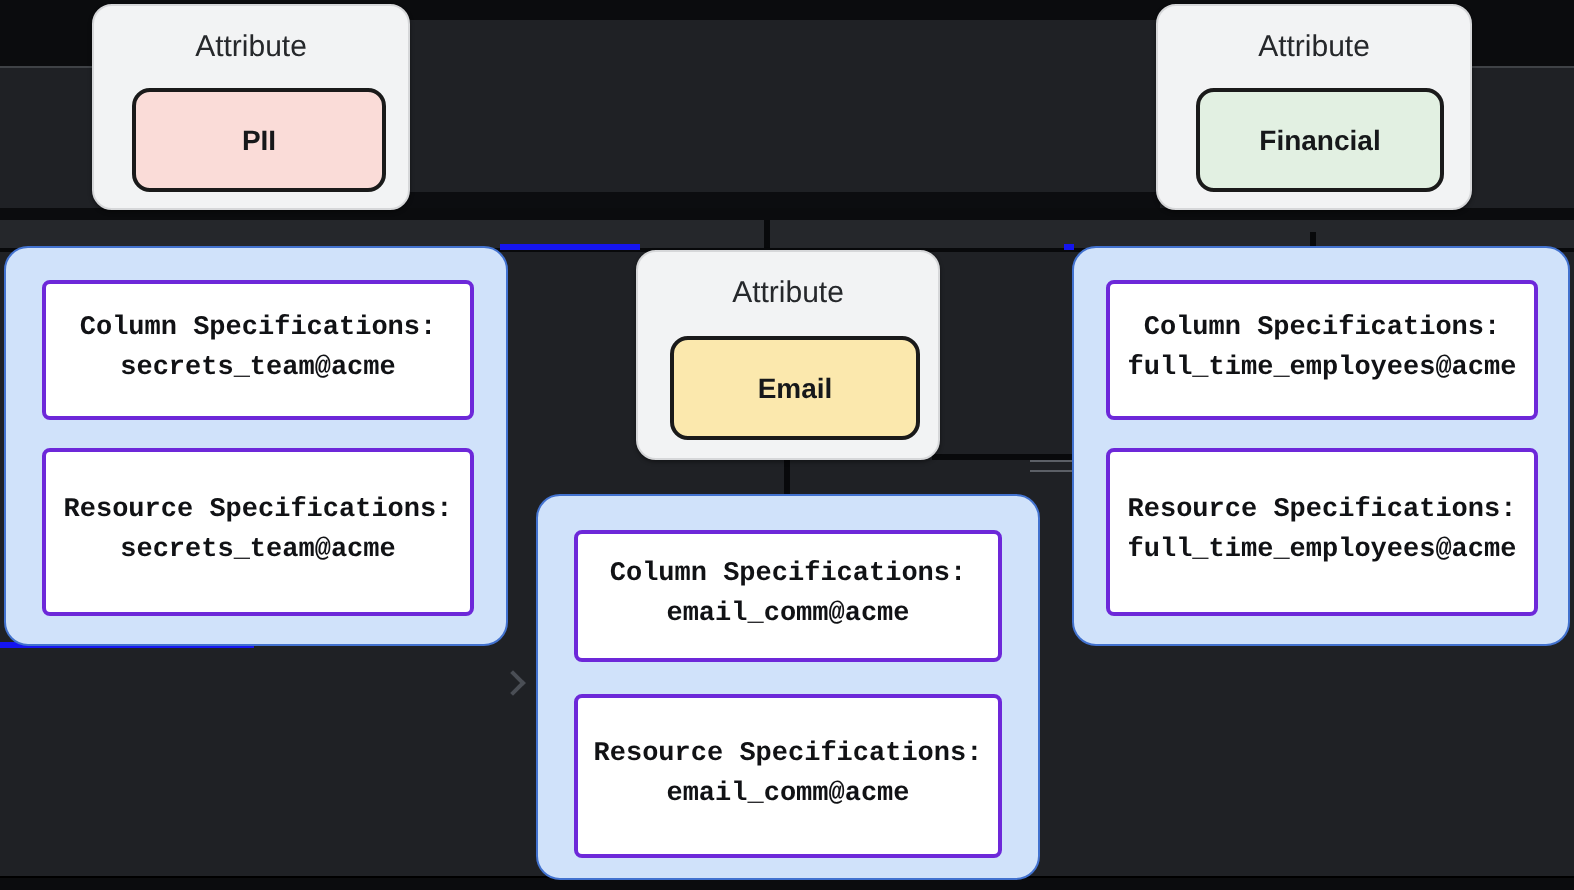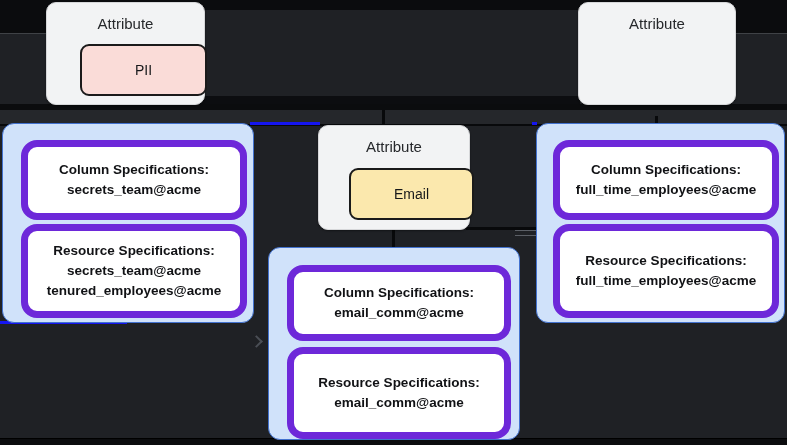--- a/index.html
+++ b/index.html
@@ -27,30 +27,30 @@
   .chev{width:7px;height:7px;border-top:2px solid #4a4e55;border-right:2px solid #4a4e55;
         transform:rotate(45deg);background:transparent;}
 
   
   .attr-node{background:#f2f3f4;border:1px solid #d6d7d9;border-radius:10px;
              box-shadow:0 1px 2px rgba(0,0,0,.4);}
   .attr-label{position:absolute;left:0;top:12px;width:100%;text-align:center;
               font-size:15px;color:#26282b;}
   .chip{position:absolute;border:2px solid #1a1a1a;border-radius:9px;
         display:flex;align-items:center;justify-content:center;
-        font-size:14px;font-weight:normal;color:#16181a;margin-left:14px;}
+        font-size:14px;font-weight:bold;color:#16181a;}
   .chip-pii{background:#fadcd8;}
   .chip-financial{background:#e2f0e2;}
   .chip-email{background:#fbe8ad;text-align:right;}
 
   
   .cluster{background:#d0e2fa;border:1px solid #4272cf;border-radius:12px;}
-  .spec{position:absolute;background:#ffffff;border:7px solid #6d28d9;border-radius:16px;
+  .spec{position:absolute;background:#ffffff;border:2px solid #6d28d9;border-radius:4px;
         display:flex;flex-direction:column;align-items:center;justify-content:center;
-        text-align:center;font-size:13.5px;font-weight:bold;color:#111215;line-height:20px;}
+        text-align:center;font-size:13.5px;font-weight:bold;color:#111215;line-height:20px;font-family:Liberation Mono, monospace;}
 </style>
 </head>
 <body>
 
 <div class="stage">
 
   <div class="abs band-topstrip"></div>
   <div class="abs band-corner-l"></div>
   <div class="abs band-corner-r"></div>
   <div class="abs hair-l"></div>
@@ -72,36 +72,36 @@
   <div class="abs edge-black" style="left:655px;top:116px;width:3px;height:9px;"></div>
   <div class="abs chev" style="left:252px;top:337px;"></div>
 
   <div class="abs attr-node" style="left:46px;top:2px;width:157px;height:101px;">
     <div class="attr-label">Attribute</div>
     <div class="chip chip-pii" style="left:19px;top:41px;width:123px;height:48px;">PII</div>
   </div>
 
   <div class="abs attr-node" style="left:578px;top:2px;width:156px;height:101px;">
     <div class="attr-label">Attribute</div>
+    <div class="chip chip-financial" style="left:19px;top:41px;width:120px;height:48px;">Financial</div>
   </div>
 
   <div class="abs attr-node" style="left:318px;top:125px;width:150px;height:103px;">
     <div class="attr-label">Attribute</div>
     <div class="chip chip-email" style="left:16px;top:42px;width:121px;height:48px;">Email</div>
   </div>
 
   <div class="abs cluster" style="left:2px;top:123px;width:250px;height:198px;">
     <div class="spec" style="left:18px;top:16px;width:212px;height:66px;">
       <div>Column Specifications:</div>
       <div>secrets_team@acme</div>
     </div>
     <div class="spec" style="left:18px;top:100px;width:212px;height:80px;">
       <div>Resource Specifications:</div>
       <div>secrets_team@acme</div>
-      <div>tenured_employees@acme</div>
     </div>
   </div>
 
   <div class="abs cluster" style="left:268px;top:247px;width:250px;height:191px;">
     <div class="spec" style="left:18px;top:17px;width:210px;height:62px;">
       <div>Column Specifications:</div>
       <div>email_comm@acme</div>
     </div>
     <div class="spec" style="left:18px;top:99px;width:210px;height:78px;">
       <div>Resource Specifications:</div>

